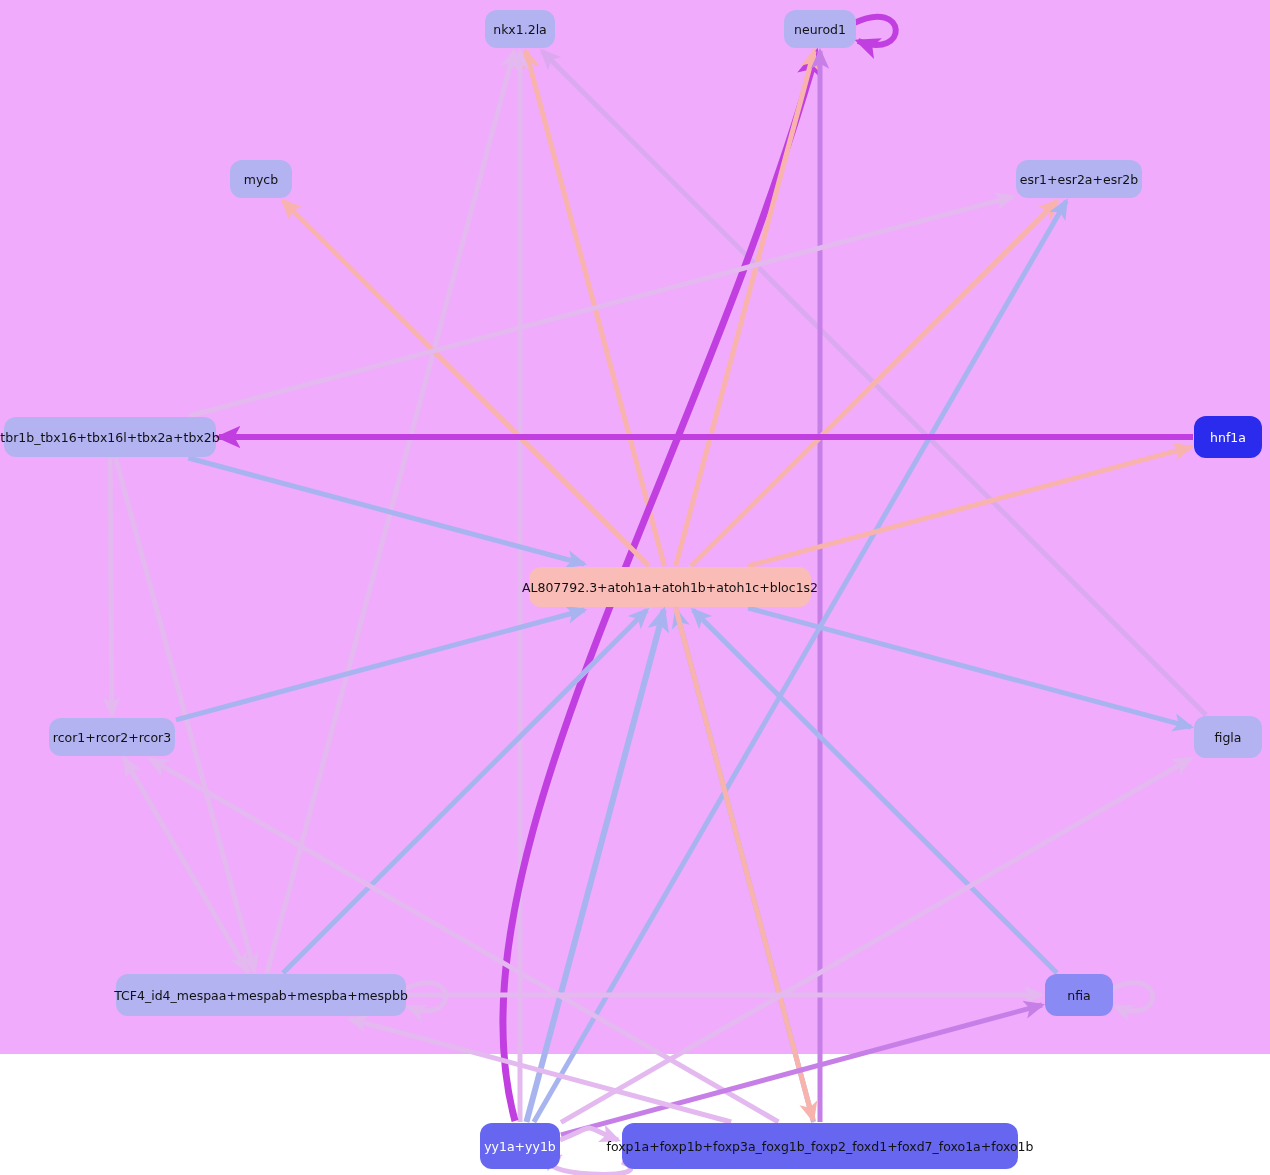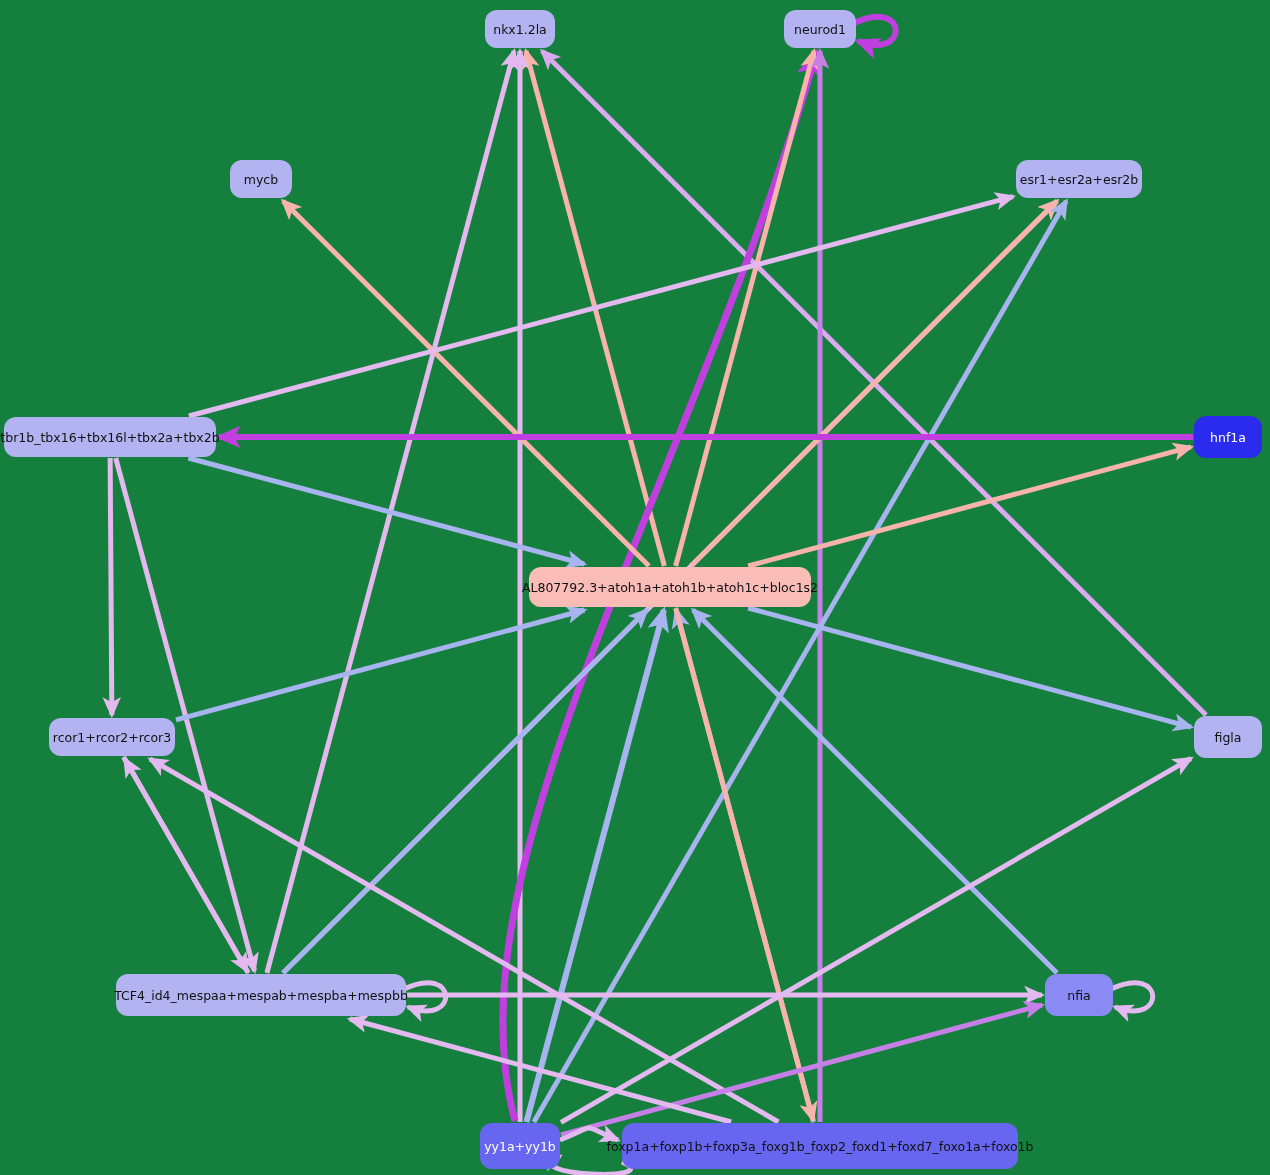--- a/index.html
+++ b/index.html
@@ -1,17 +1,17 @@
 <!DOCTYPE html>
 <html><head>
 <meta charset="utf-8">
 <style>
   html,body{margin:0;padding:0;background:#ffffff;}
   body{width:1270px;height:1175px;overflow:hidden;font-family:"DejaVu Sans",sans-serif;}
-  #canvas{position:relative;width:1270px;height:1175px;background:#15803d;}
+  #canvas{position:relative;width:1270px;height:1054px;background:#f0abfc;}
   svg#graph{position:absolute;left:0;top:0;width:1270px;height:1175px;}
   .node-rect{rx:12;ry:12;stroke-width:0;}
   .node-label{font-family:"DejaVu Sans",sans-serif;font-size:12.5px;dominant-baseline:middle;text-anchor:middle;}
   .edge{fill:none;stroke-linecap:butt;}
 </style>
 </head>
 <body>
 
 <div id="canvas">
   <svg id="graph" viewBox="0 0 1270 1175" xmlns="http://www.w3.org/2000/svg">

